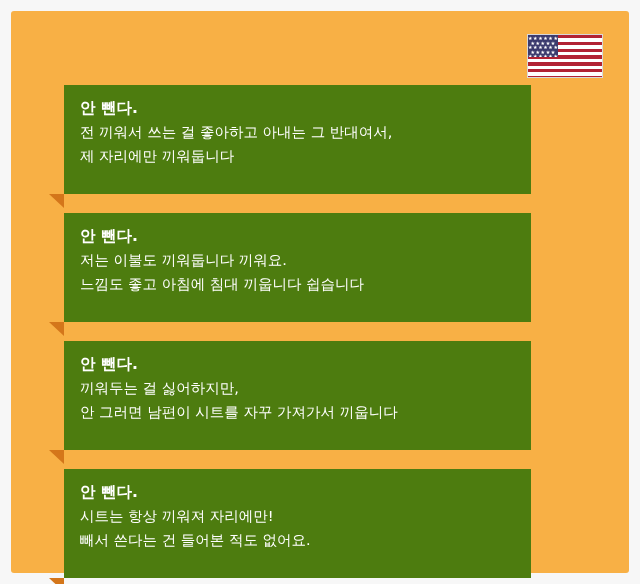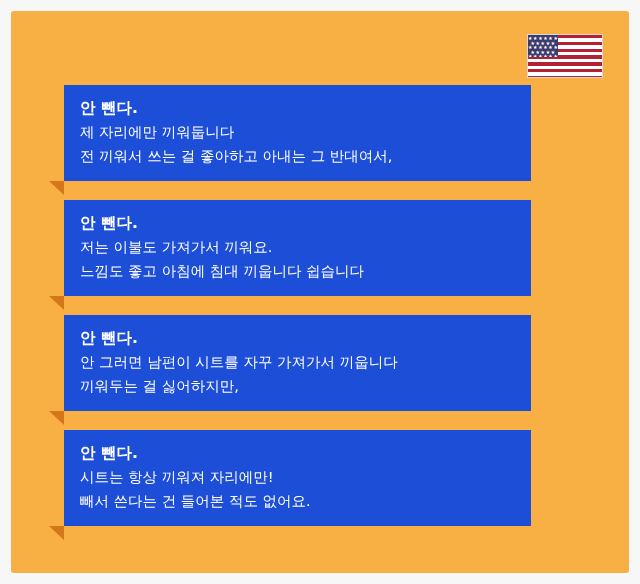--- a/index.html
+++ b/index.html
@@ -83,22 +83,22 @@
     width: 100%;
   }
   .quote-wrap {
     position: relative;
     margin-bottom: 19px;
   }
   .quote-box {
     position: relative;
     margin-left: 53px;
     width: 467px;
-    background: #1d4ed8;
-    padding: 12px 16px 13px 16px;
+    background: #4d7c0f;
+    padding: 12px 16px 26px 16px;
     box-sizing: border-box;
     color: #ffffff;
   }
   
   .quote-tail {
     position: absolute;
     left: 38px;
     bottom: -14px;
     width: 0;
     height: 0;
@@ -129,40 +129,40 @@
       <div class="stripes"></div>
       <div class="canton"></div>
       <div class="stars">★★★★★★ ★★★★★ ★★★★★★ ★★★★★ ★★★★★★ ★★★★★ ★★★★★★ ★★★★★ ★★★★★★</div>
     </div>
 
     <div class="quotes">
 
       <div class="quote-wrap">
         <div class="quote-box">
           <div class="quote-title">안 뺀다.</div>
+          <div class="quote-line">전 끼워서 쓰는 걸 좋아하고 아내는 그 반대여서,</div>
           <div class="quote-line">제 자리에만 끼워둡니다</div>
-          <div class="quote-line">전 끼워서 쓰는 걸 좋아하고 아내는 그 반대여서,</div>
         </div>
         <div class="quote-tail"></div>
       </div>
 
       <div class="quote-wrap">
         <div class="quote-box">
           <div class="quote-title">안 뺀다.</div>
-          <div class="quote-line">저는 이불도 가져가서 끼워요.</div>
+          <div class="quote-line">저는 이불도 끼워둡니다 끼워요.</div>
           <div class="quote-line">느낌도 좋고 아침에 침대 끼웁니다 쉽습니다</div>
         </div>
         <div class="quote-tail"></div>
       </div>
 
       <div class="quote-wrap">
         <div class="quote-box">
           <div class="quote-title">안 뺀다.</div>
+          <div class="quote-line">끼워두는 걸 싫어하지만,</div>
           <div class="quote-line">안 그러면 남편이 시트를 자꾸 가져가서 끼웁니다</div>
-          <div class="quote-line">끼워두는 걸 싫어하지만,</div>
         </div>
         <div class="quote-tail"></div>
       </div>
 
       <div class="quote-wrap">
         <div class="quote-box">
           <div class="quote-title">안 뺀다.</div>
           <div class="quote-line">시트는 항상 끼워져 자리에만!</div>
           <div class="quote-line">빼서 쓴다는 건 들어본 적도 없어요.</div>
         </div>

